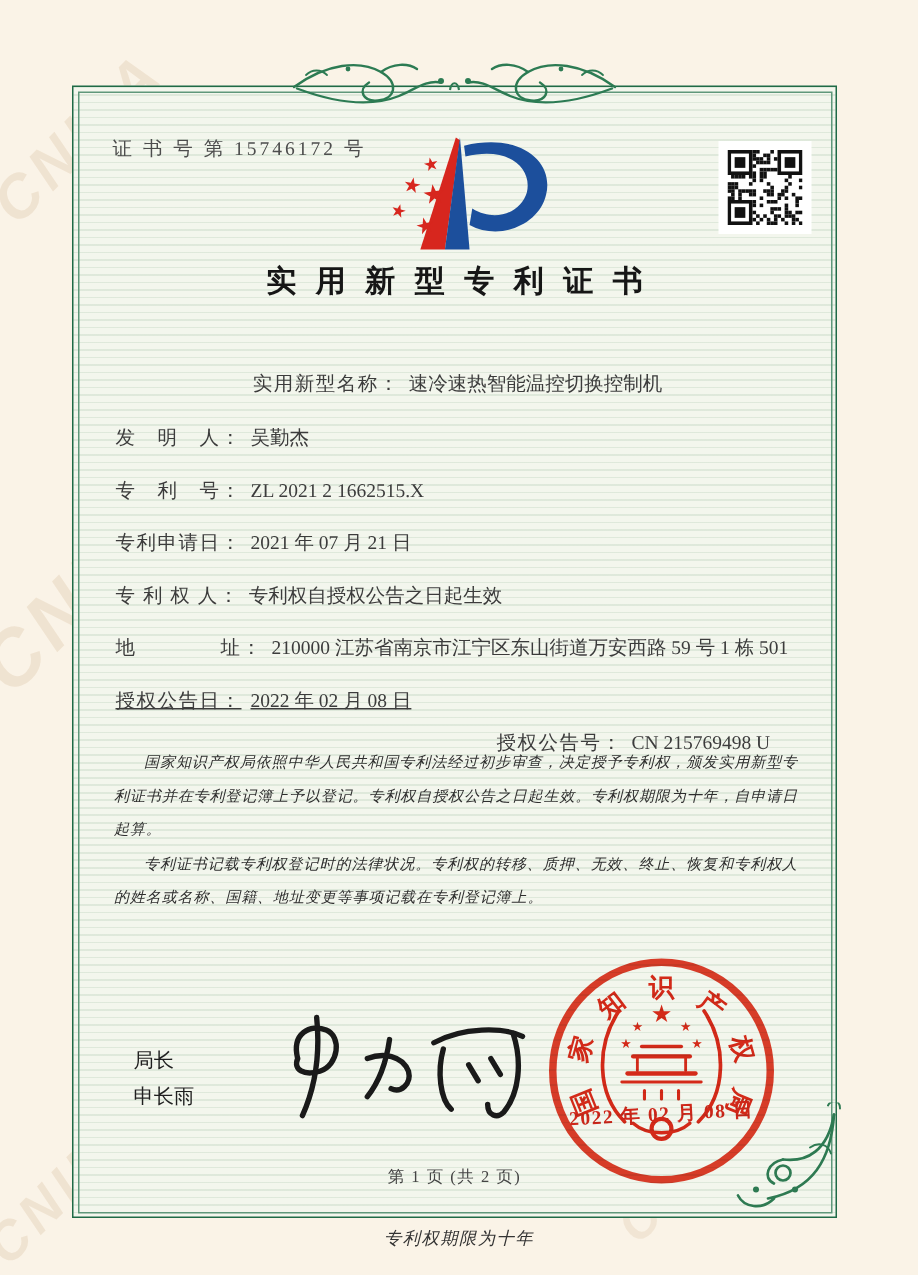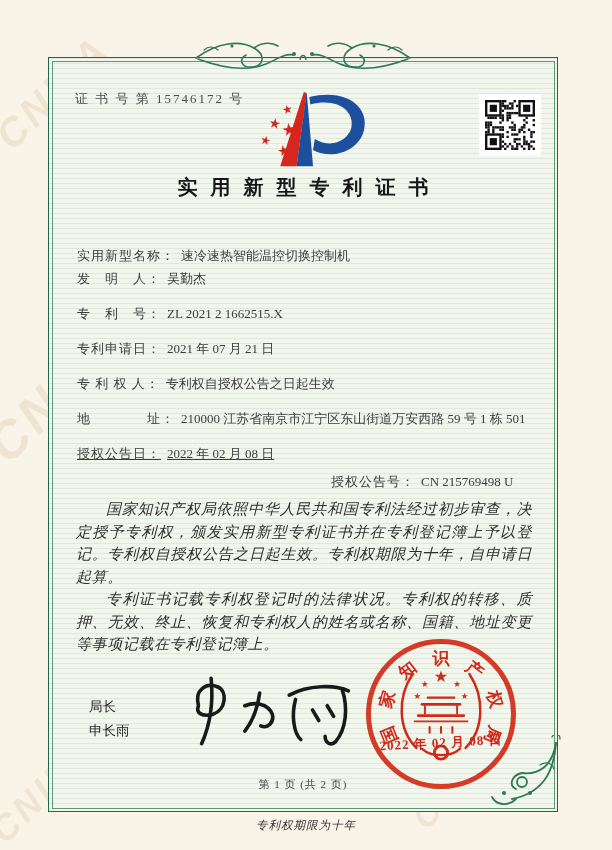--- a/index.html
+++ b/index.html
@@ -60,30 +60,30 @@
 
   .title{
     position:absolute;left:0;right:0;top:116px;margin:0;
     text-align:center;
     font-size:20px;font-weight:bold;color:#161616;
     letter-spacing:13px;text-indent:13px;
   }
 
   .fields{position:absolute;left:28px;top:188px;width:456px;font-size:13px;color:#3c3c3c;}
   .frow{margin-bottom:16px;line-height:19px;}
-  .frow.first{margin-bottom:4px;}
+  .frow.first{margin-bottom:17px;text-align:center;}
   .frow .lbl{letter-spacing:1px;}
   .frow .val{margin-left:6px;}
   .frow.addr .val{display:inline-block;vertical-align:top;max-width:346px;margin-left:6px;line-height:19px;}
   .frow.grant{position:relative;height:19px;text-decoration:underline;}
   .grant-no{position:absolute;left:254px;top:0;white-space:nowrap;margin-top:28px;}
 
   .body-text{
     position:absolute;left:27px;right:25px;top:440px;
-    font-size:15px;line-height:22.5px;
+    font-size:10px;line-height:22.5px;
     font-style:italic;color:#2e2e2e;letter-spacing:.6px;
     text-align:justify;
   }
   .body-text p{margin:0;text-indent:2em;}
 
   .sig-block{
     position:absolute;left:40px;top:637px;
     font-family:"Liberation Sans","DejaVu Sans",sans-serif;
     font-size:13.5px;color:#1f1f1f;line-height:24px;
   }

